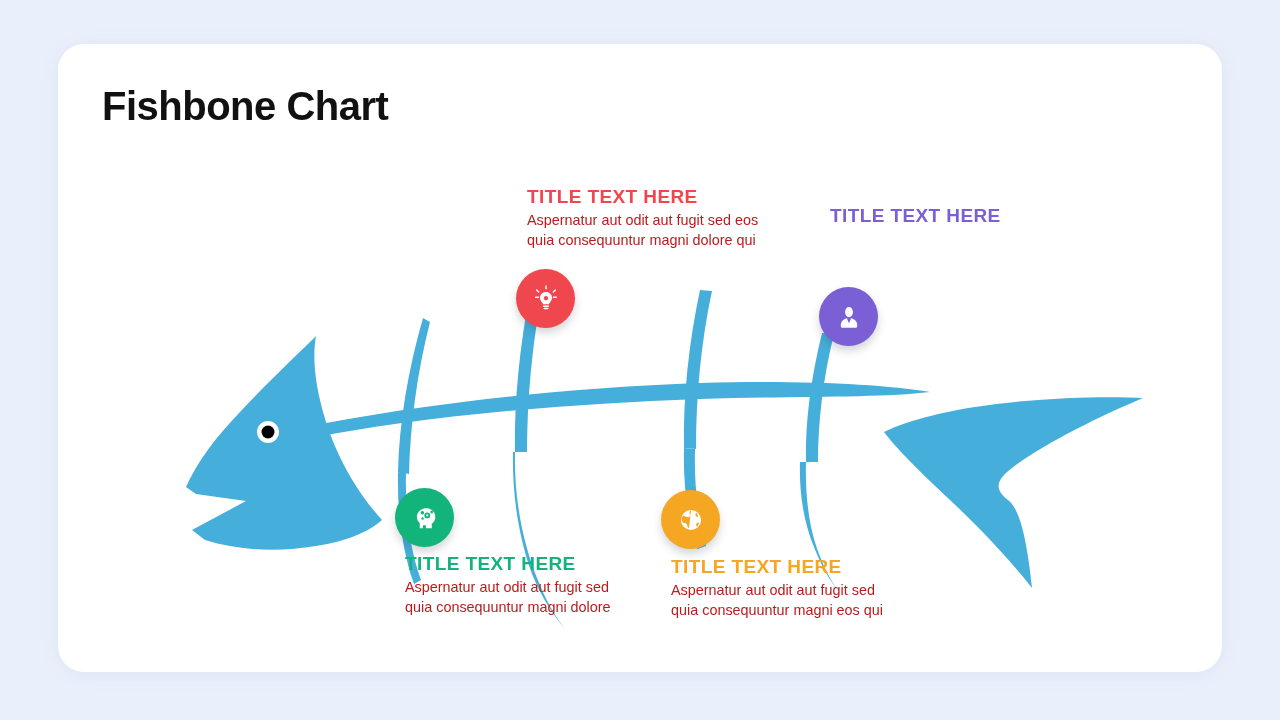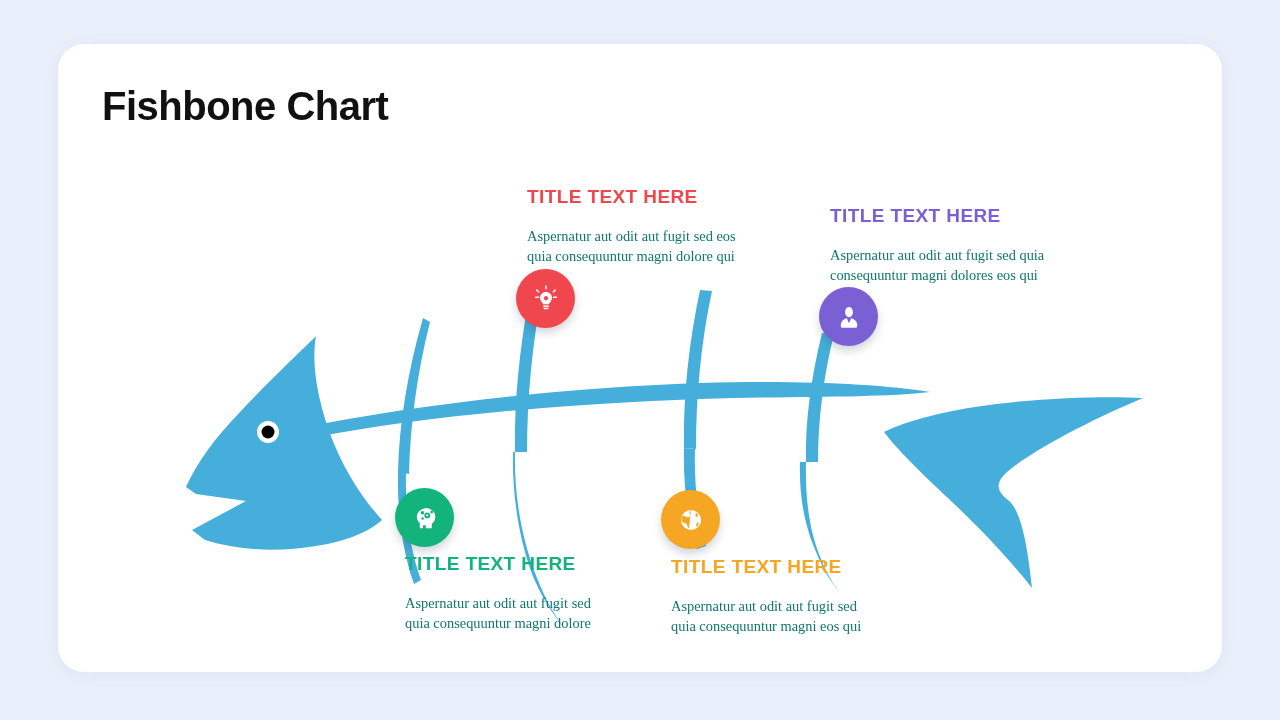--- a/index.html
+++ b/index.html
@@ -24,22 +24,22 @@
   }
 
   #fish{position:absolute;left:0;top:0;width:1280px;height:720px;}
 
   .callout{position:absolute;}
   .callout .c-title{
     font-size:19px;font-weight:bold;letter-spacing:.4px;
     line-height:1.2;white-space:nowrap;
   }
   .callout .c-body{
-    font-size:14.4px;color:#0f766e;line-height:1.42;
-    margin-top:17px;white-space:pre-line;font-family:Liberation Serif, serif;
+    font-size:14.4px;color:#b91c1c;line-height:1.42;
+    margin-top:1px;white-space:pre-line;
   }
 
   .badge{
     position:absolute;width:59px;height:59px;border-radius:50%;
     display:flex;align-items:center;justify-content:center;
     box-shadow:0 5px 9px rgba(40,50,70,.20);
   }
   .badge svg{display:block;}
 </style>
 </head>
@@ -122,22 +122,20 @@
       <rect x="4.2" y="13.4" width="4.6" height="1.6" rx=".8"></rect>
       <rect x="23.2" y="13.4" width="4.6" height="1.6" rx=".8"></rect>
       <rect x="6.3" y="5.1" width="1.6" height="4.6" rx=".8" transform="rotate(-45 7.1 7.4)"></rect>
       <rect x="24.1" y="5.1" width="1.6" height="4.6" rx=".8" transform="rotate(45 24.9 7.4)"></rect>
       <circle cx="16" cy="15.2" r="2.3" fill="#f0464e"></circle>
     </svg>
   </div>
 
   <div class="callout" style="left:830px;top:205px;width:270px;">
     <div class="c-title" style="color:#7b5fd4;">TITLE TEXT HERE</div>
-    <div class="c-body">Aspernatur aut odit aut fugit sed quia
-consequuntur magni dolores eos qui</div>
   </div>
   <div class="badge" style="left:819px;top:287px;background:#7b5fd4;">
     <svg width="28" height="28" viewBox="0 0 32 32" fill="#ffffff">
       <ellipse cx="16" cy="10.4" rx="4.5" ry="5.8"></ellipse>
       <path d="M16 17.2c-5.2 0-9.4 3.6-9.4 8.1 0 1.1.3 2.1.8 2.9h17.2c.5-.8.8-1.8.8-2.9 0-4.5-4.2-8.1-9.4-8.1z"></path>
       <path d="M13.6 17.6 16 23l2.4-5.4c-.8-.3-1.6-.4-2.4-.4s-1.6.1-2.4.4z" fill="#7b5fd4"></path>
     </svg>
   </div>
 
   <div class="badge" style="left:395px;top:488px;background:#13b47c;">

